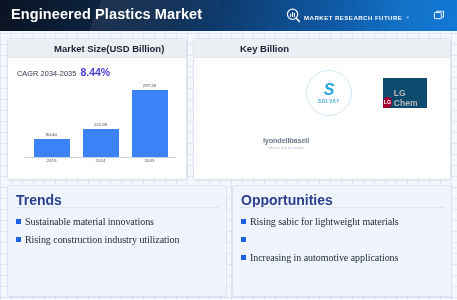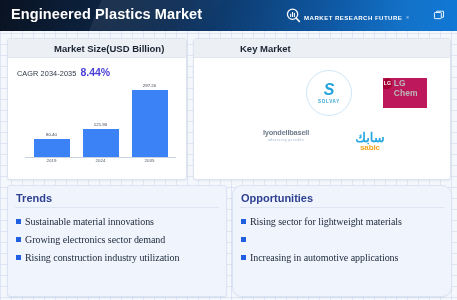--- a/index.html
+++ b/index.html
@@ -188,21 +188,21 @@
   }
   .logo-slot {
     position: absolute;
     display: flex;
     align-items: center;
     justify-content: center;
   }
   #logo-covestro { left: 18px;  top: 6px;  width: 72px; height: 58px; }
   #logo-solvay   { left: 103px; top: 6px;  width: 64px; height: 58px; }
   #logo-lgchem   { left: 182px; top: 6px;  width: 58px; height: 58px; }
-  #logo-lyondell { left: 52px;  top: 60px; width: 80px; height: 34px; }
+  #logo-lyondell { left: 52px;  top: 68px; width: 80px; height: 34px; }
   #logo-sabic    { left: 140px; top: 64px; width: 72px; height: 38px; }
 
   .covestro-wrap { position: relative; width: 46px; height: 46px; }
   .covestro-ring {
     position: absolute; inset: 0;
     border-radius: 50%;
     background: conic-gradient(from 200deg,
       #e6007e 0deg, #c0258f 32deg, #7b3fa0 66deg,
       #2e63ad 104deg, #1f9fd4 140deg, #29b6a3 176deg,
       #76c043 216deg, #c8d400 250deg, #f9b000 282deg,
@@ -244,23 +244,23 @@
   .solvay-text {
     font-size: 4.6px;
     font-weight: bold;
     color: #3aa6d8;
     letter-spacing: 0.7px;
   }
 
   .lgchem-wrap {
     position: relative;
     width: 44px; height: 30px;
-    background: #be185d;
-    display: flex;
-    align-items: flex-start;
+    background: #0c4a6e;
+    display: flex;
+    align-items: flex-end;
     justify-content: center;
     gap: 2px;
   }
   .lgchem-badge {
     width: 10px; height: 11px;
     border-radius: 50% 50% 50% 12%;
     background: #a50034;
     color: #ffffff;
     font-size: 5.2px;
     font-weight: bold;
@@ -309,26 +309,26 @@
   
   .list-card {
     position: absolute;
     background: #eff4fd;
     border: 1px solid #dbe4f4;
     border-radius: 3px;
     box-shadow: 0 1px 2px rgba(40,60,100,0.05);
     overflow: hidden;
   }
   #card-trends { left: 7px; top: 185px; width: 218px; height: 110px; }
-  #card-opportunities { left: 232px; top: 185px; width: 218px; height: 110px; border-radius: 10px; }
+  #card-opportunities { left: 232px; top: 185px; width: 218px; height: 110px; }
 
   .list-title {
     position: absolute;
     left: 8px; top: 6px;
-    font-size: 11px;
+    font-size: 14px;
     font-weight: bold;
     color: #2d3f8f;
     white-space: nowrap;
   }
   .list-rule {
     position: absolute;
     left: 7px; right: 7px; top: 21px;
     height: 1px;
     background: #dde5f3;
   }
@@ -415,21 +415,21 @@
       <div class="axis-tick-row">
         <span class="axis-tick">2019</span>
         <span class="axis-tick">2024</span>
         <span class="axis-tick">2035</span>
       </div>
     </div>
   </div>
 
   <div class="card" id="card-players">
     <div class="card-head">
-      <span class="card-head-title">Key Market</span>
+      <span class="card-head-title">Key Billion</span>
     </div>
 
     <div class="logo-grid">
 
 
       <div class="logo-slot" id="logo-solvay">
         <div class="solvay-wrap">
           <span class="solvay-mark">S</span>
           <span class="solvay-text">SOLVAY</span>
         </div>
@@ -442,56 +442,46 @@
         </div>
       </div>
 
       <div class="logo-slot" id="logo-lyondell">
         <div class="lyondell-wrap">
           <div class="lyondell-text">lyondellbasell</div>
           <div class="lyondell-sub">advancing possible</div>
         </div>
       </div>
 
-      <div class="logo-slot" id="logo-sabic">
-        <div class="sabic-wrap">
-          <div class="sabic-ar">سابك</div>
-          <div class="sabic-en">sabic</div>
-        </div>
-      </div>
 
     </div>
   </div>
 
   <div class="list-card" id="card-trends">
     <div class="list-title">Trends</div>
     <div class="list-rule"></div>
     <div class="list-items">
       <div class="list-item">
         <span class="bullet"></span>
         <span class="list-text">Sustainable material innovations</span>
       </div>
       <div class="list-item">
         <span class="bullet"></span>
-        <span class="list-text">Growing electronics sector demand</span>
-      </div>
-      <div class="list-item">
-        <span class="bullet"></span>
         <span class="list-text">Rising construction industry utilization</span>
       </div>
     </div>
   </div>
 
   <div class="list-card" id="card-opportunities">
     <div class="list-title">Opportunities</div>
     <div class="list-rule"></div>
     <div class="list-items">
       <div class="list-item">
         <span class="bullet"></span>
-        <span class="list-text">Rising sector for lightweight materials</span>
+        <span class="list-text">Rising sabic for lightweight materials</span>
       </div>
       <div class="list-item">
         <span class="bullet"></span>
       </div>
       <div class="list-item">
         <span class="bullet"></span>
         <span class="list-text">Increasing in automotive applications</span>
       </div>
     </div>
   </div>

